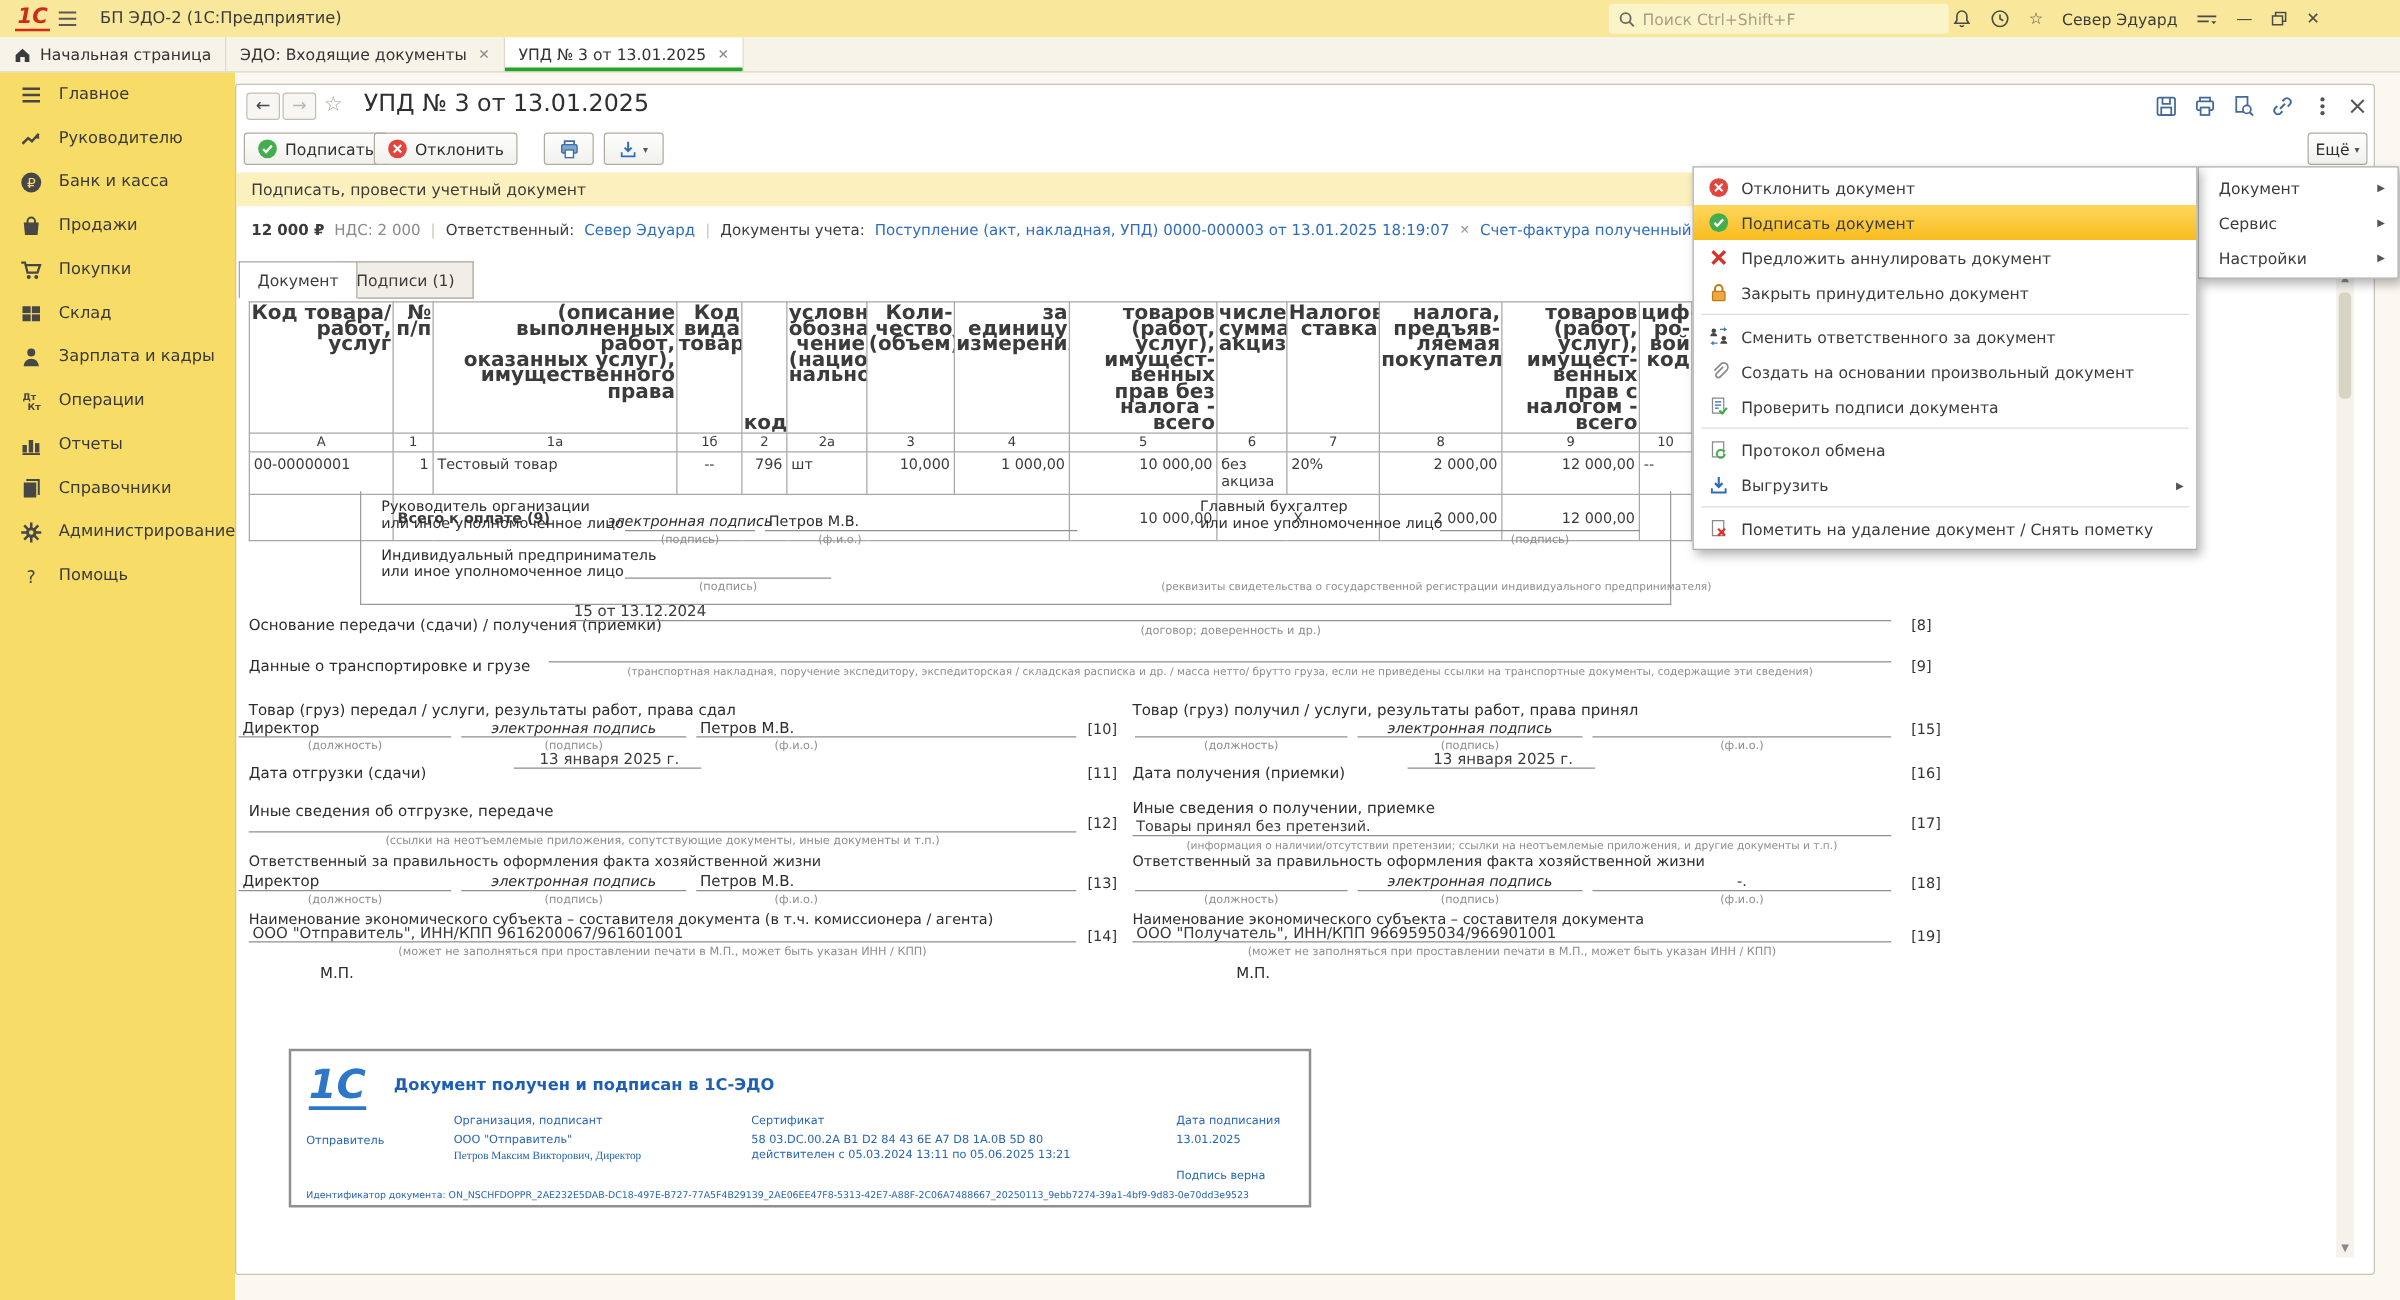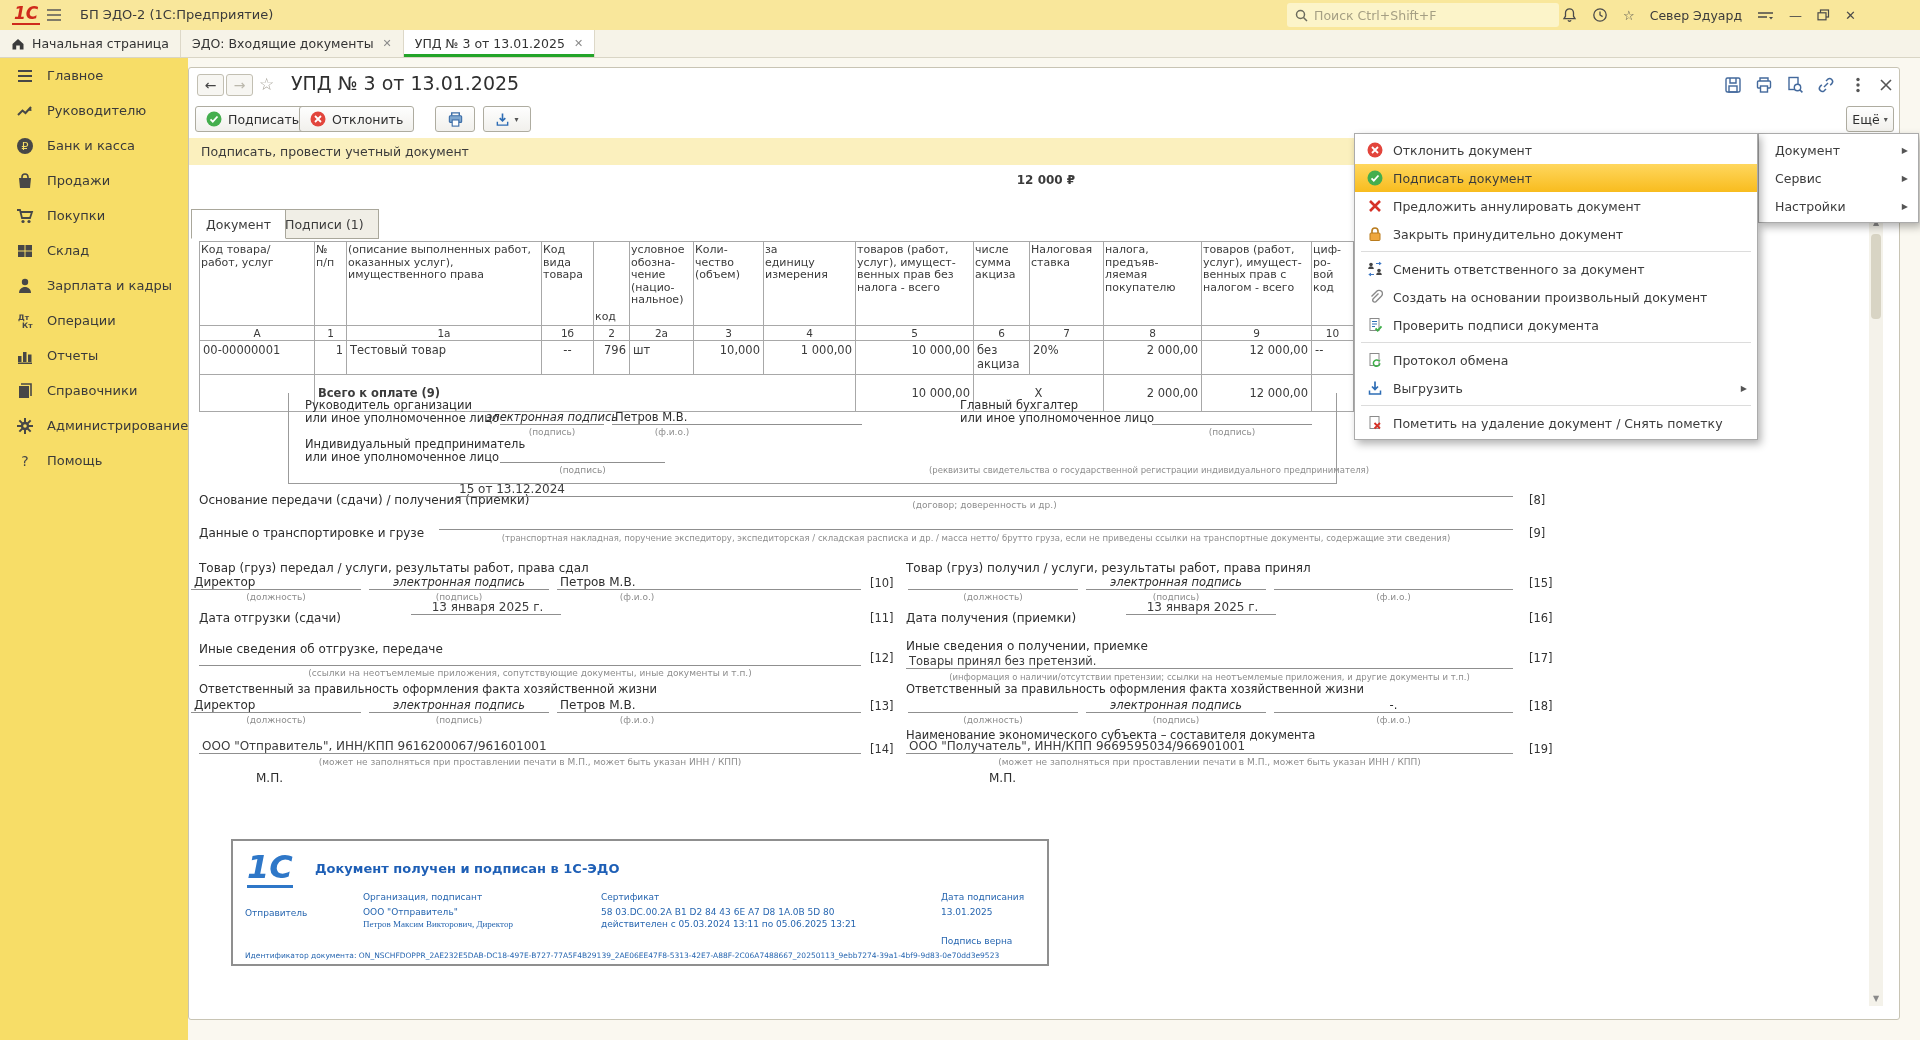--- a/index.html
+++ b/index.html
@@ -41,37 +41,37 @@
     border-radius:3px; text-align:center; font-size:14px; line-height:20px; }
   .doc-title { position:absolute; left:102px; top:4px; font-size:19px; color:#2f2f2f; }
   .fav-star { position:absolute; left:70px; top:6px; font-size:17px; color:#A6A298; }
   .topico { position:absolute; top:8px; width:20px; height:20px; }
   .cmdbtn { position:absolute; top:38px; height:26px; background:linear-gradient(#FEFEFE,#F1F0EC);
     border:1px solid #AEACA0; border-radius:3px; display:flex; align-items:center; gap:6px;
     padding:0 10px; font-size:12.5px; color:#2f2f2f; }
   .banner { position:absolute; left:0; top:70px; width:1710px; height:27px; background:#FBF0BE;
     display:flex; align-items:center; padding-left:12px; font-size:12.5px; color:#3b3b3b; }
   .inforow { position:absolute; left:12px; top:105px; height:22px; width:1690px; display:flex;
-    align-items:center; gap:8px; font-size:12px; white-space:nowrap; overflow:hidden;flex-direction:column; }
+    align-items:center; gap:8px; font-size:12px; white-space:nowrap; overflow:hidden; }
   .inforow .sep { color:#C9C6BA; }
   .dim { color:#8a8a8a; }
   .blue { color:#2F6DC0; }
   .xsmall { color:#9a9a9a; font-size:10px; }
 
   
   .ptab { position:absolute; top:141px; height:30px; display:flex; align-items:center; padding:0 14px;
     font-size:12.5px; border:1px solid #A9A79B; }
   .ptab.active { background:#fff; border-bottom:1px solid #fff; z-index:2; }
   .ptab.idle { background:#F0EEE6; }
 
   
   table.upd { position:absolute; left:10px; top:173px; border-collapse:collapse; table-layout:fixed; width:1222px; }
   table.upd th, table.upd td { border:1px solid #A8A8A8; overflow:hidden; }
-  table.upd th { height:84px; font-weight:normal; font-size:11px; line-height:12.5px;
-    vertical-align:top; text-align:left; white-space:pre-line; padding:2px 1px; color:#3b3b3b;}
+  table.upd th { height:84px; font-weight:bold; font-size:16px; line-height:12.5px;
+    vertical-align:top; text-align:right; white-space:pre-line; padding:2px 1px; color:#3b3b3b;}
   table.upd th.vb { vertical-align:bottom; }
   tr.idx td { height:15px; font-size:10.5px; text-align:center; padding:0 2px; }
   tr.data td { height:34px; font-size:11.5px; vertical-align:top; padding:2px 3px; }
   tr.tot td { height:19px; font-size:11.5px; padding:11px 3px; }
   .ta-r { text-align:right; } .ta-c { text-align:center; } .bold { font-weight:bold; }
 
   
   .lab { position:absolute; font-size:12px; color:#2d2d2d; white-space:nowrap; }
   .lab.s { font-size:11.5px; }
   .seg { position:absolute; height:16px; border-bottom:1px solid #8F8F8F; display:flex;
@@ -577,20 +577,21 @@
     <span class="seg" style="left:180px;top:629px;width:180px;">
         <span class="esig">электронная подпись</span>
       </span>
     <span class="sub" style="left:180px;top:647px;width:180px;">(подпись)</span>
     <span class="seg l" style="left:368px;top:629px;width:304px;font-size:12px;">
         <span>Петров М.В.</span>
       </span>
     <span class="sub" style="left:368px;top:647px;width:160px;">(ф.и.о.)</span>
     <span class="ref" style="left:681px;top:631px;">[13]</span>
 
+    <span class="lab s" style="left:10px;top:660px;">Наименование экономического субъекта – составителя документа (в т.ч. комиссионера / агента)</span>
     <div class="uline" style="left:10px;top:668px;width:662px;">
         <span>ООО "Отправитель", ИНН/КПП 9616200067/961601001</span>
       </div>
     <span class="ref" style="left:681px;top:674px;">[14]</span>
     <span class="note" style="left:10px;top:689px;width:662px;">(может не заполняться при проставлении печати в М.П., может быть указан ИНН / КПП)</span>
     <span class="lab" style="left:67px;top:703px;">М.П.</span>
 
     <span class="lab" style="left:717px;top:493px;">Товар (груз) получил / услуги, результаты работ, права принял</span>
     <span class="seg" style="left:719px;top:506px;width:170px;"></span>
     <span class="sub" style="left:719px;top:524px;width:170px;">(должность)</span>

